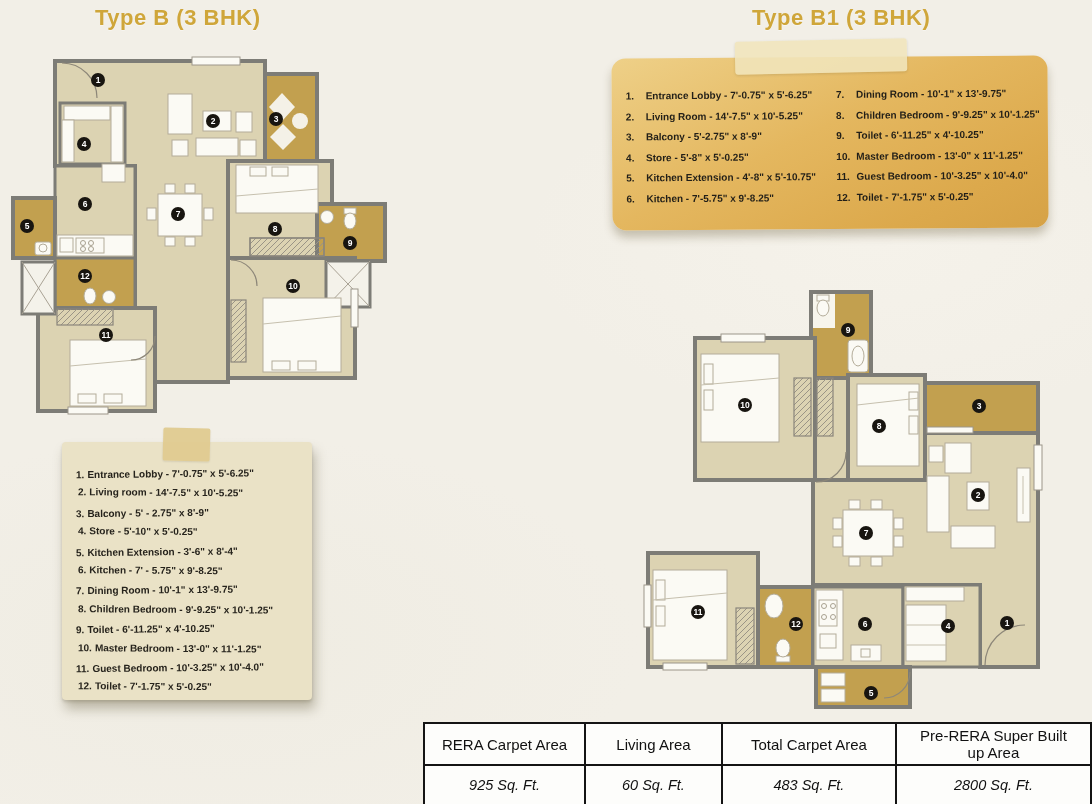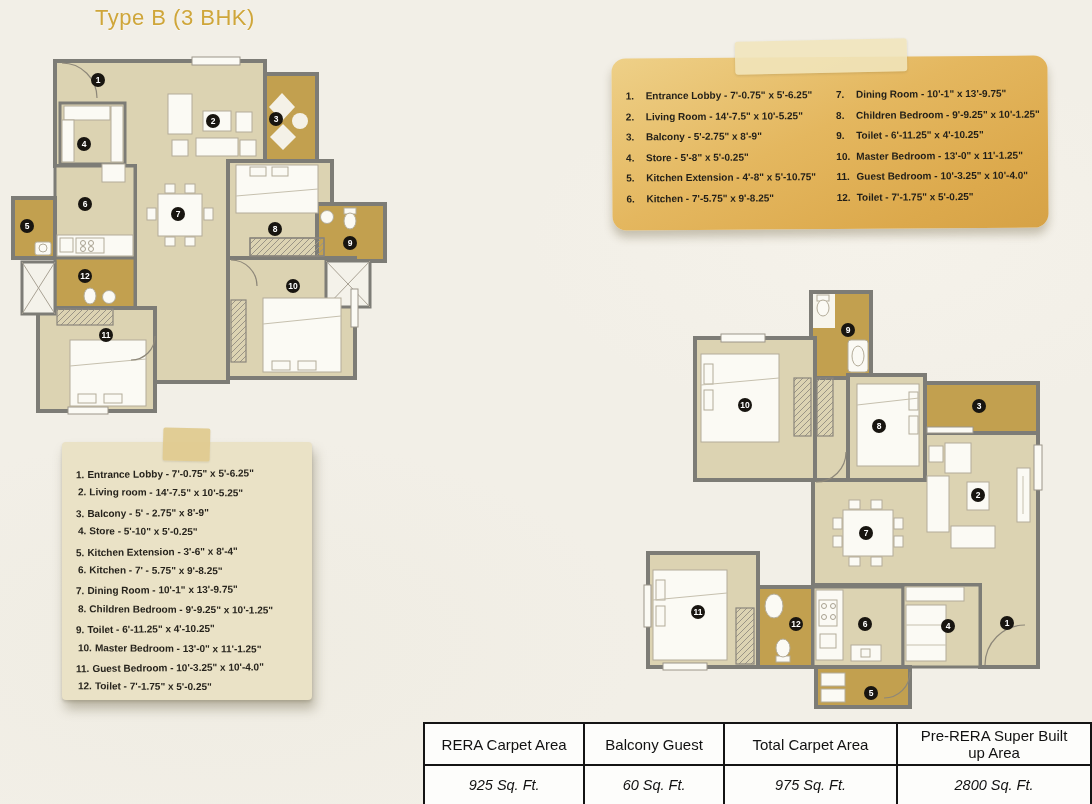--- a/index.html
+++ b/index.html
@@ -1,20 +1,20 @@
 <!DOCTYPE html>
 <html><head>
 <meta charset="utf-8">
 <style>
   html,body{margin:0;padding:0;}
   .canvas{position:relative;width:1092px;height:804px;background:#f2efe7;
     background-image:radial-gradient(ellipse 600px 300px at 20% 80%, #efece2 0%, rgba(239,236,226,0) 70%),
                      radial-gradient(ellipse 500px 260px at 80% 30%, #f5f2ea 0%, rgba(245,242,234,0) 70%);
     font-family:"Liberation Sans",sans-serif;overflow:hidden;}
-  .title{position:absolute;font-weight:normal;font-size:22px;color:#cfa63a;letter-spacing:.5px;
+  .title{position:absolute;font-weight:bold;font-size:22px;color:#cfa63a;letter-spacing:.5px;
     text-shadow:0 1px 0 rgba(255,255,255,.4);}
   .title-b{left:95px;top:5px;}
   .title-b1{left:752px;top:5px;}
 
   
   .note-gold{position:absolute;left:612px;top:57px;width:436px;height:172px;border-radius:14px;
     background:linear-gradient(155deg,#eed088 0%,#e4b75f 45%,#dca94c 80%,#d6a246 100%);
     box-shadow:0 7px 10px rgba(80,65,25,.28);transform:rotate(-.4deg);}
   .tape-gold{position:absolute;left:735px;top:40px;width:172px;height:33px;border-radius:3px;
     background:rgba(240,229,188,.88);box-shadow:0 1px 3px rgba(0,0,0,.12);transform:rotate(-1.2deg);}
@@ -62,20 +62,21 @@
   .area-table th{font-size:15px;font-weight:normal;height:40px;line-height:17px;padding:0 14px;}
   .area-table td{font-size:14.5px;height:36px;font-style:italic;}
   .c1{width:158px;border-radius:9px;} .c2{width:128px;} .c3{width:175px;} .c4{width:204px;margin-top:16px;}
 </style>
 </head>
 <body>
 
 <div class="canvas">
 
   <div class="title title-b">Type B (3 BHK)</div>
+  <div class="title title-b1">Type B1 (3 BHK)</div>
 
   <svg class="plan plan-b" width="390" height="385" viewBox="0 0 390 385">
     <defs>
       <pattern id="hB" width="6" height="6" patternUnits="userSpaceOnUse">
         <path d="M0,6 L6,0" stroke="#9a9486" stroke-width="1"></path>
       </pattern>
     </defs>
 
     <polygon class="room w4" points="45,15 255,15 255,120 218,120 218,336 145,336 145,262 125,262 125,120 45,120"></polygon>
     <rect class="roomD w4" x="255" y="28" width="52" height="90"></rect>
@@ -514,28 +515,28 @@
           <span class="lt">Toilet - 7'-1.75" x 5'-0.25"</span>
         </div>
     </div>
   </div>
   <div class="tape-pale"></div>
 
   <table class="area-table">
     <thead>
       <tr>
         <th class="c1">RERA Carpet Area</th>
-        <th class="c2">Balcony Guest</th>
+        <th class="c2">Living Area</th>
         <th class="c3">Total Carpet Area</th>
         <th class="c4">Pre-RERA Super Built up Area</th>
       </tr>
     </thead>
     <tbody>
       <tr>
         <td>925 Sq. Ft.</td>
         <td>60 Sq. Ft.</td>
-        <td>975 Sq. Ft.</td>
+        <td>483 Sq. Ft.</td>
         <td>2800 Sq. Ft.</td>
       </tr>
     </tbody>
   </table>
 
 </div>
 
 </body></html>

